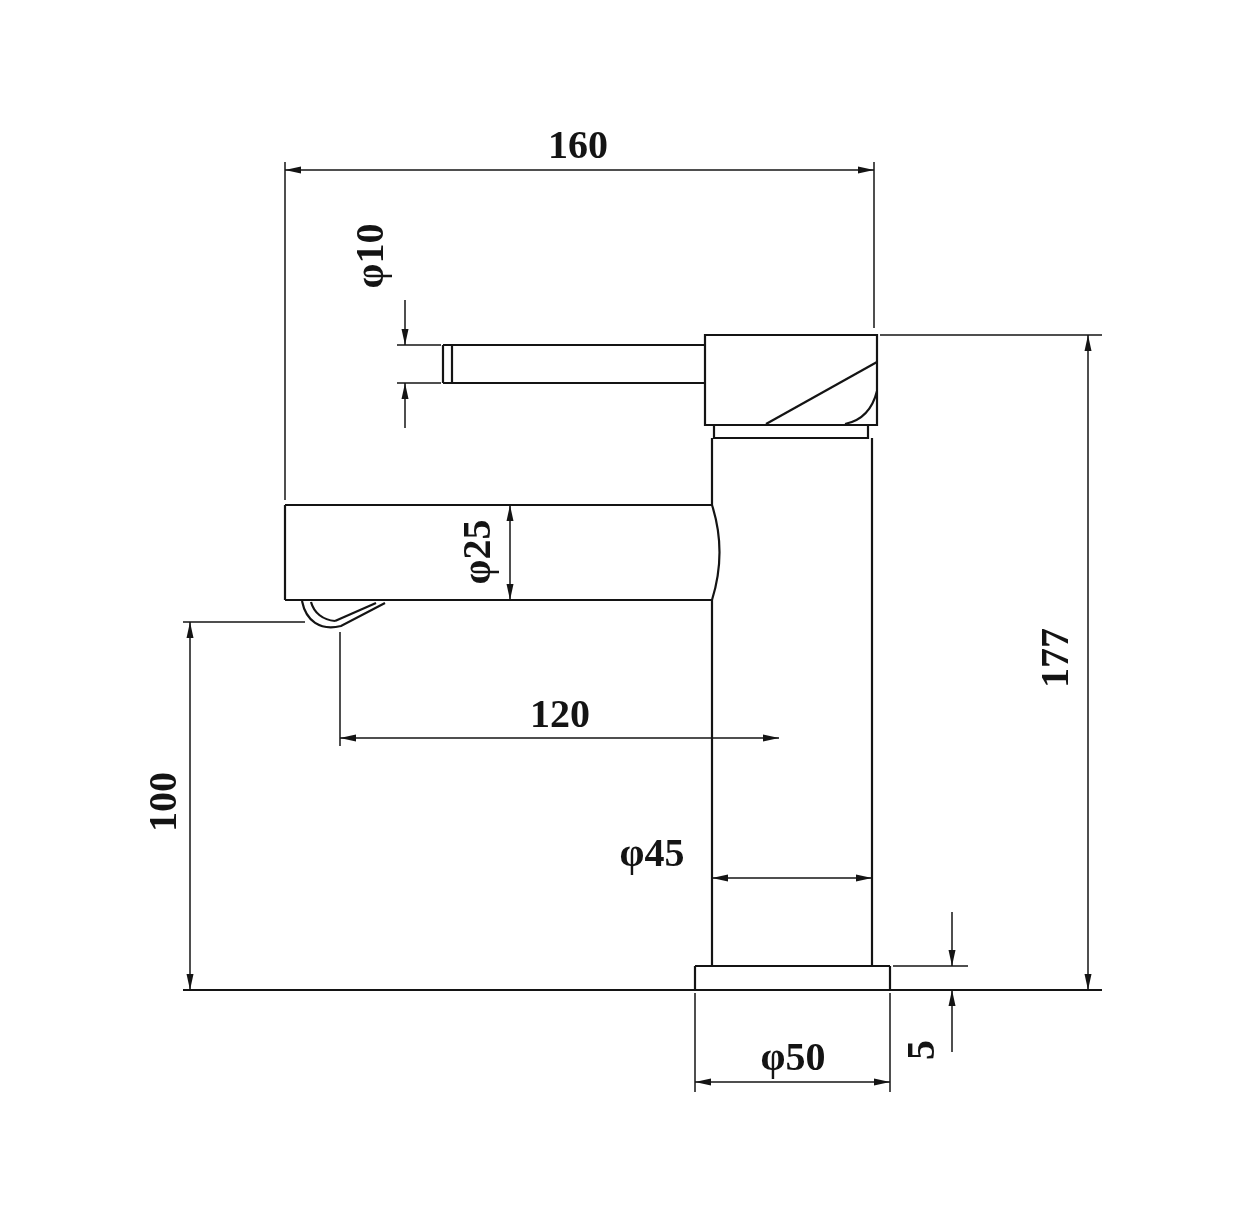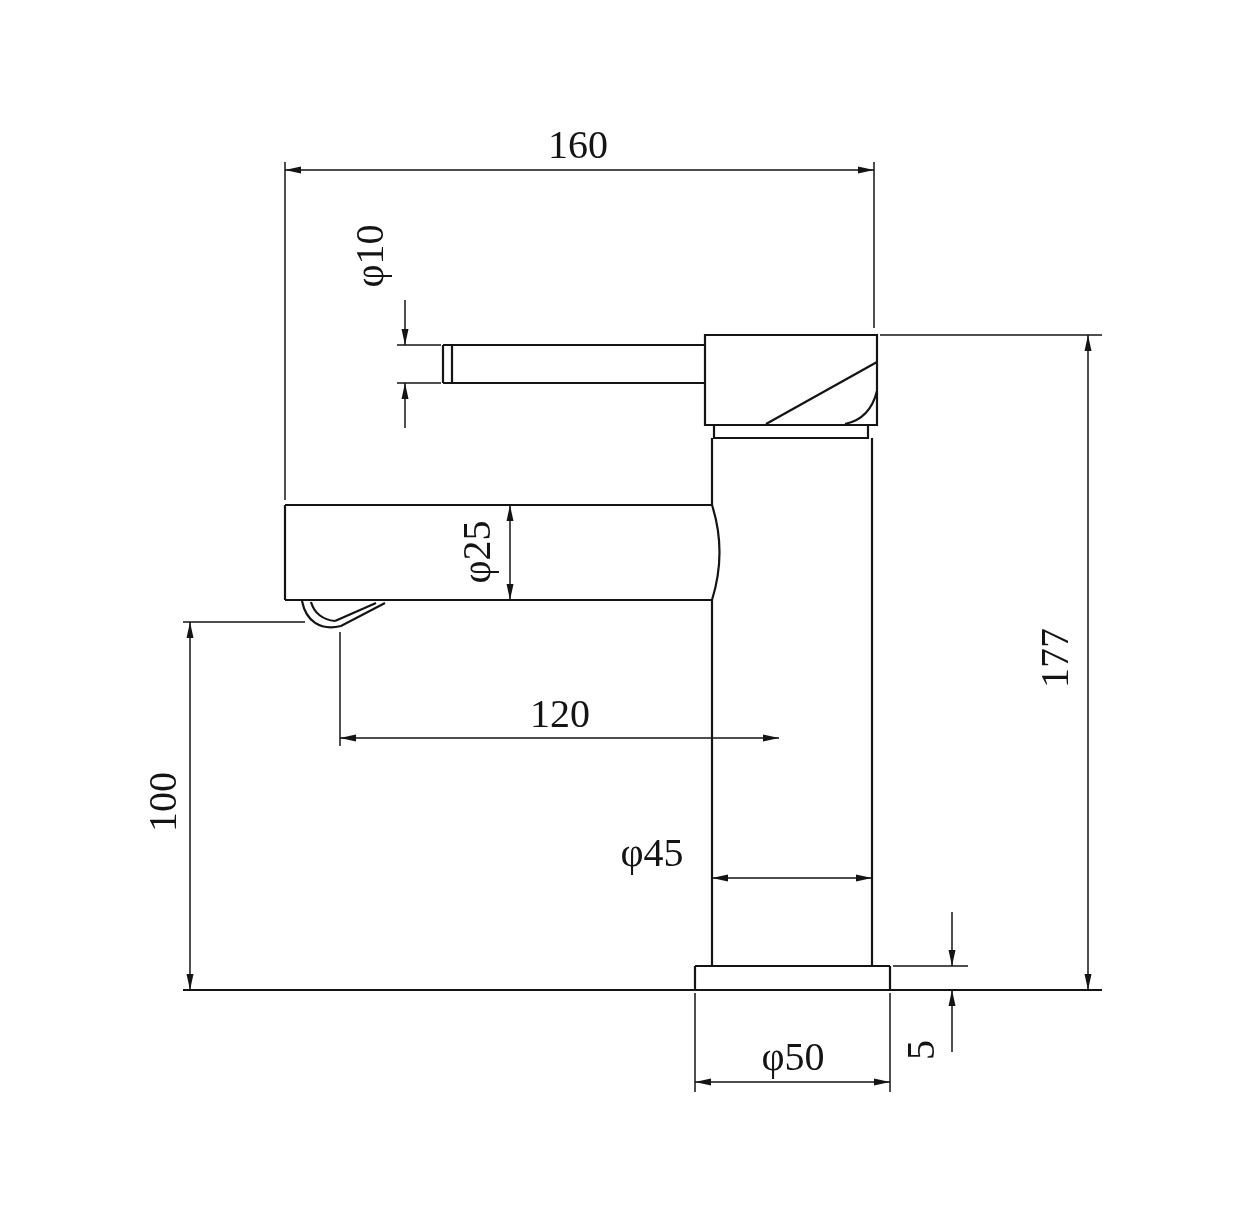--- a/index.html
+++ b/index.html
@@ -6,20 +6,21 @@
     margin: 0;
     padding: 0;
     background: #ffffff;
   }
   .canvas {
     position: relative;
     width: 1240px;
     height: 1220px;
     background: #ffffff;
     overflow: hidden;
+    font-weight: bold;
   }
   svg { display: block; }
   text {
     font-family: "Liberation Serif", "DejaVu Serif", serif;
     font-size: 40px;
     fill: #141414;
   }
   .obj {
     stroke: #141414;
     stroke-width: 2.2;

